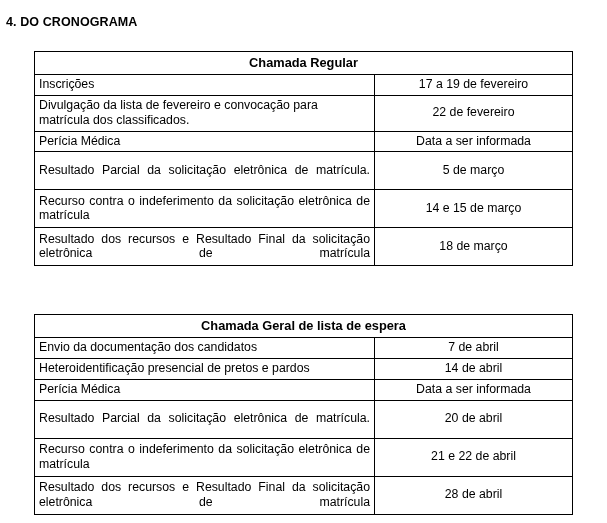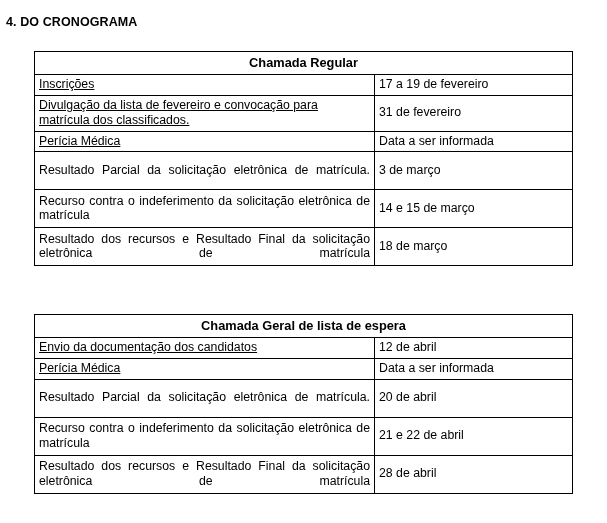--- a/index.html
+++ b/index.html
@@ -61,23 +61,23 @@
     padding: 3px 4px 4px 4px;
   }
   td.label {
     text-align: justify;
     text-align-last: justify;
     hyphens: none;
   }
   td.label.nojust {
     text-align: left;
     text-align-last: left;
-    text-decoration: underline;
   }
   td.value {
+    text-align: center;
   }
   col.c1 { width: 340px; }
   col.c2 { width: 198px; }
   .row-tall td { height: 32px; }
 </style>
 </head>
 <body>
 
 <div class="page">
 
@@ -93,29 +93,29 @@
         <th colspan="2">Chamada Regular</th>
       </tr>
     </thead>
     <tbody>
       <tr>
         <td class="label nojust">Inscrições</td>
         <td class="value">17 a 19 de fevereiro</td>
       </tr>
       <tr>
         <td class="label nojust">Divulgação da lista de fevereiro e convocação para matrícula dos classificados.</td>
-        <td class="value">31 de fevereiro</td>
+        <td class="value">22 de fevereiro</td>
       </tr>
       <tr>
         <td class="label nojust">Perícia Médica</td>
         <td class="value">Data a ser informada</td>
       </tr>
       <tr class="row-tall">
         <td class="label">Resultado Parcial da solicitação eletrônica de matrícula.</td>
-        <td class="value">3 de março</td>
+        <td class="value">5 de março</td>
       </tr>
       <tr class="row-tall">
         <td class="label">Recurso contra o indeferimento da solicitação eletrônica de matrícula</td>
         <td class="value">14 e 15 de março</td>
       </tr>
       <tr class="row-tall">
         <td class="label">Resultado dos recursos e Resultado Final da solicitação eletrônica de matrícula</td>
         <td class="value">18 de março</td>
       </tr>
     </tbody>
@@ -127,21 +127,25 @@
         <col class="c2">
       </colgroup>
     <thead>
       <tr>
         <th colspan="2">Chamada Geral de lista de espera</th>
       </tr>
     </thead>
     <tbody>
       <tr>
         <td class="label nojust">Envio da documentação dos candidatos</td>
-        <td class="value">12 de abril</td>
+        <td class="value">7 de abril</td>
+      </tr>
+      <tr>
+        <td class="label nojust">Heteroidentificação presencial de pretos e pardos</td>
+        <td class="value">14 de abril</td>
       </tr>
       <tr>
         <td class="label nojust">Perícia Médica</td>
         <td class="value">Data a ser informada</td>
       </tr>
       <tr class="row-tall">
         <td class="label">Resultado Parcial da solicitação eletrônica de matrícula.</td>
         <td class="value">20 de abril</td>
       </tr>
       <tr class="row-tall">

